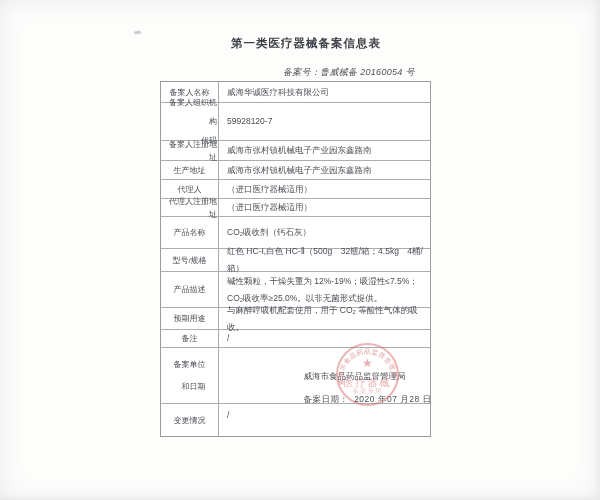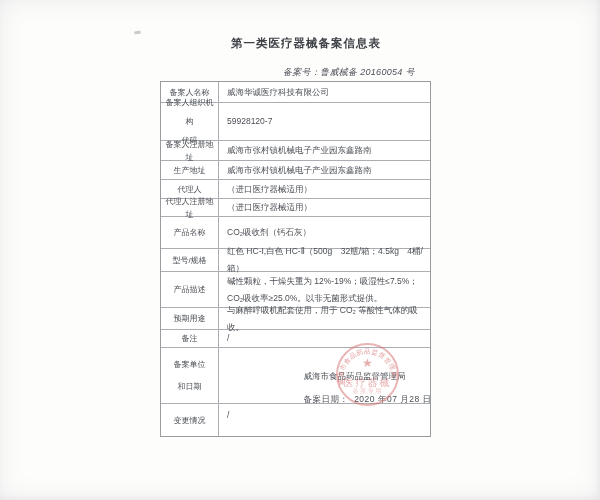--- a/index.html
+++ b/index.html
@@ -30,21 +30,21 @@
     position:absolute;top:81px;left:160px;width:271px;
     box-sizing:border-box;border:1px solid #989ba0;background:#ffffff;
     z-index:1;
   }
   .row{display:flex;box-sizing:border-box;}
   .row + .row{border-top:1px solid #aaadb1;}
   .cell-label{
     width:58px;flex:0 0 58px;box-sizing:border-box;
     border-right:1px solid #aaadb1;
     display:flex;align-items:center;justify-content:center;
-    text-align:center;font-size:8px;line-height:13px;
+    text-align:right;font-size:8px;line-height:13px;
     white-space:pre-line;color:#4a4e54;padding:0 1px;
   }
   .row.tall2 .cell-label{line-height:19px;}
   .row.tall3 .cell-label{line-height:22px;font-family:Liberation Serif, serif;}
   .cell-value{
     flex:1;box-sizing:border-box;display:flex;align-items:center;
     padding:0 6px 0 8px;font-size:8.5px;line-height:17px;
     white-space:pre-wrap;color:#4a4e54;
   }
   .row.top-align .cell-value{align-items:flex-start;padding-top:3px;}

